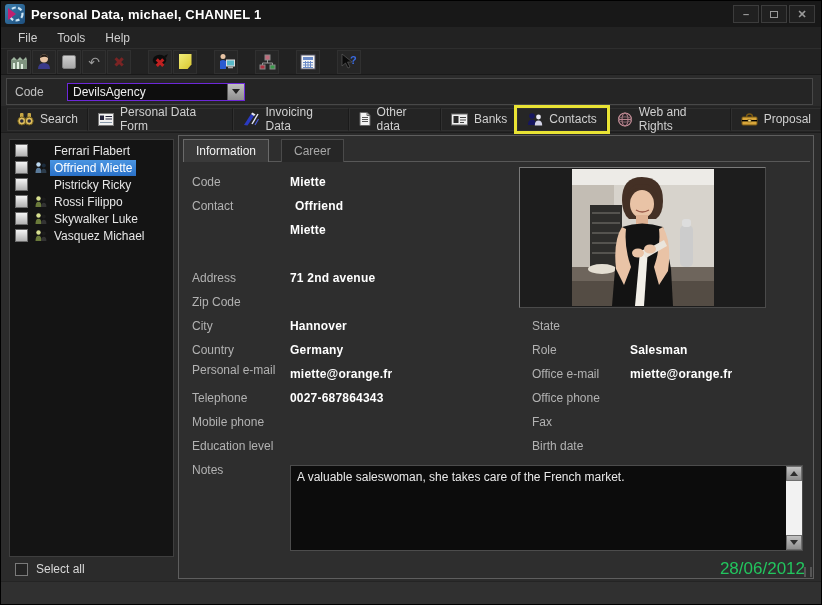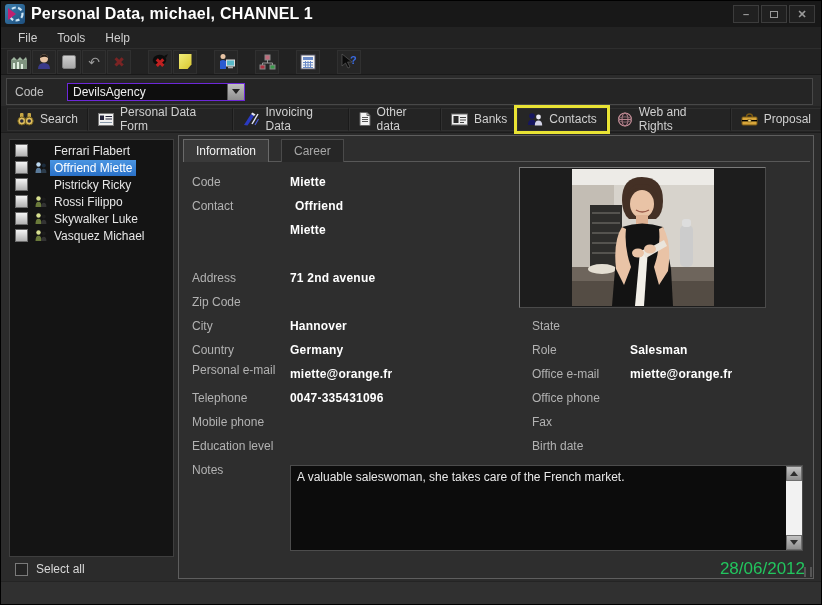--- a/index.html
+++ b/index.html
@@ -4,21 +4,21 @@
 <style>
   * { box-sizing: border-box; margin: 0; padding: 0; }
   html,body { background:#111; }
   body { font-family:"Liberation Sans", sans-serif; font-size:12px; color:#d8d8d8; }
   .window { position:relative; width:822px; height:605px; background:#2b2b2b; border:1px solid #000; outline:1px solid #3a3a3a; overflow:hidden; }
 
   
   .titlebar { position:absolute; left:0; top:0; right:0; height:26px; background:#181818; display:flex; align-items:center; }
   .app-icon { width:20px; height:20px; margin:0 6px 0 4px; border-radius:3px; background:linear-gradient(135deg,#3d7fae,#1d4f7e); position:relative; flex:0 0 auto; }
   .app-icon svg { position:absolute; left:0; top:0; }
-  .title-text { font-weight:bold; font-size:16px; color:#fff; letter-spacing:.2px; }
+  .title-text { font-weight:bold; font-size:13px; color:#fff; letter-spacing:.2px; }
   .win-controls { margin-left:auto; display:flex; gap:2px; padding-right:6px; }
   .win-btn { width:26px; height:18px; border:1px solid #3c3c3c; background:#202020; color:#9a9a9a; display:flex; align-items:center; justify-content:center; font-size:11px; font-weight:bold; cursor:default; }
   .win-btn .sq { width:8px; height:7px; border:1.5px solid #9a9a9a; display:block; }
 
   
   .menubar { position:absolute; left:0; top:26px; right:0; height:22px; background:#222; display:flex; align-items:center; padding-left:8px; gap:2px; border-bottom:1px solid #2e2e2e; }
   .menu-item { padding:2px 9px; color:#cfcfcf; }
 
   
   .toolbar { position:absolute; left:0; top:48px; right:0; height:26px; background:#222; display:flex; align-items:center; padding-left:6px; border-bottom:1px solid #191919; }
@@ -349,21 +349,21 @@
     <span class="flabel" style="left:13px; top:183px;">City</span>
     <span class="fvalue" style="left:111px; top:183px;">Hannover</span>
 
     <span class="flabel" style="left:13px; top:207px;">Country</span>
     <span class="fvalue" style="left:111px; top:207px;">Germany</span>
 
     <span class="flabel" style="left:13px; top:227px;">Personal e-mail</span>
     <span class="fvalue" style="left:111px; top:231px;">miette@orange.fr</span>
 
     <span class="flabel" style="left:13px; top:255px;">Telephone</span>
-    <span class="fvalue" style="left:111px; top:255px;">0047-335431096</span>
+    <span class="fvalue" style="left:111px; top:255px;">0027-687864343</span>
 
     <span class="flabel" style="left:13px; top:279px;">Mobile phone</span>
     <span class="flabel" style="left:13px; top:303px;">Education level</span>
     <span class="flabel" style="left:13px; top:327px;">Notes</span>
 
     <span class="flabel" style="left:353px; top:183px;">State</span>
 
     <span class="flabel" style="left:353px; top:207px;">Role</span>
     <span class="fvalue" style="left:451px; top:207px;">Salesman</span>
 

